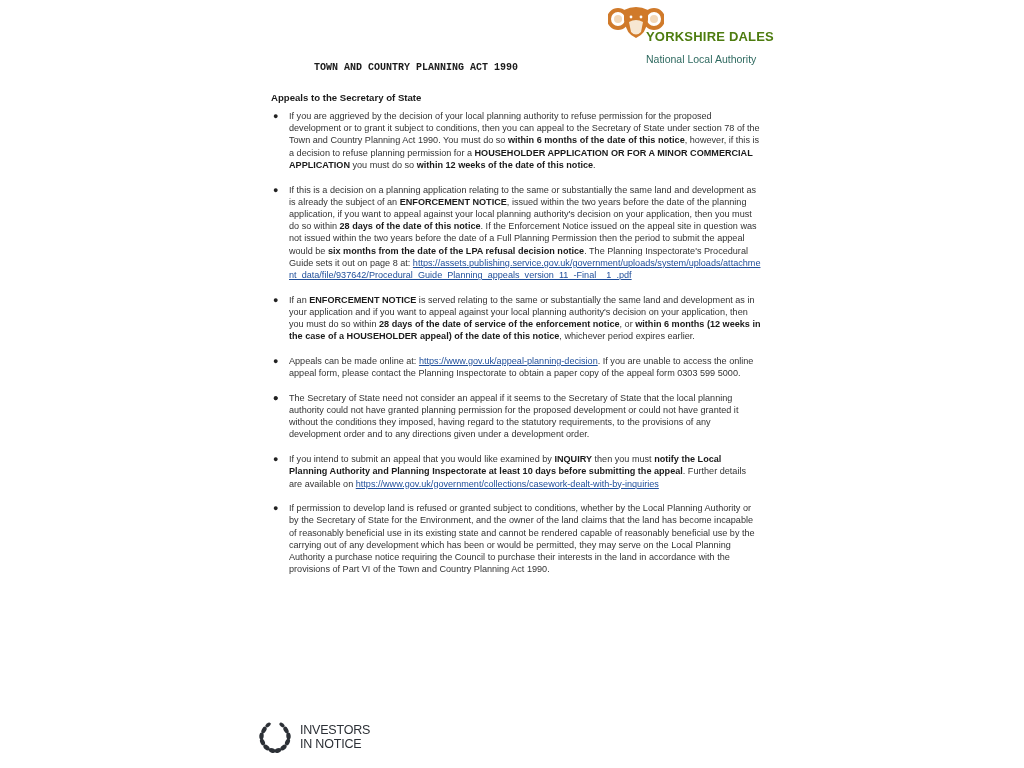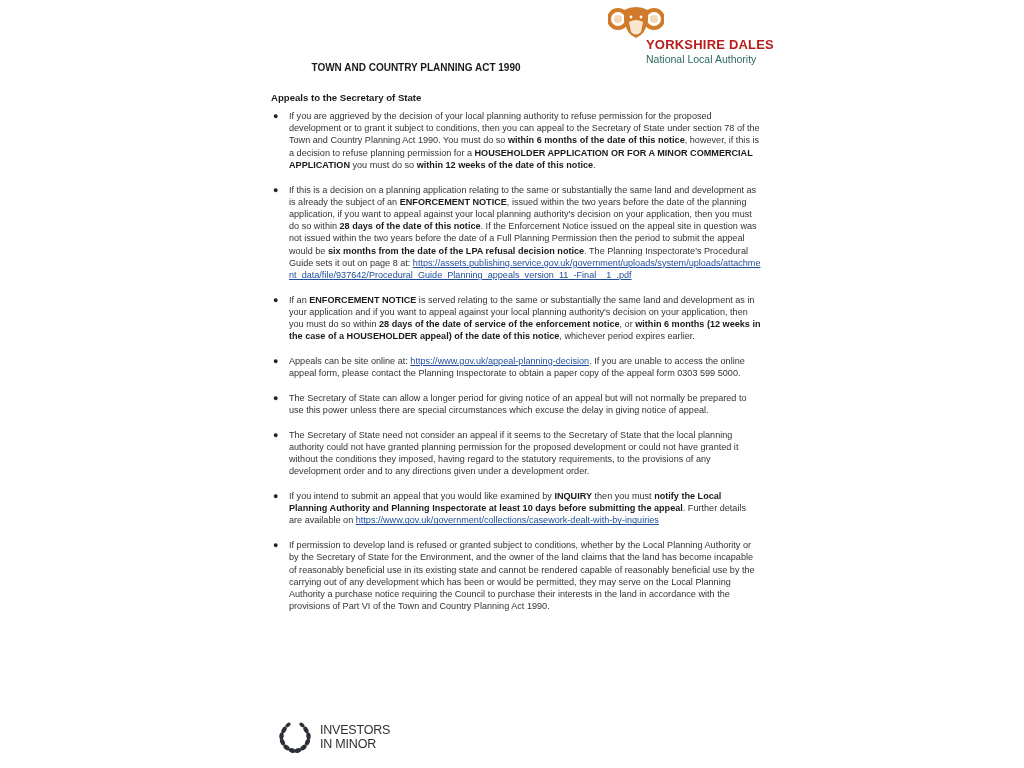--- a/index.html
+++ b/index.html
@@ -3,40 +3,40 @@
 <meta charset="utf-8">
 <style>
   html, body { margin: 0; padding: 0; }
   body {
     width: 1024px; height: 768px; background: #ffffff; overflow: hidden;
     position: relative; font-family: "Liberation Sans", sans-serif; color: #222;
   }
   .logo-ydnpa { position: absolute; left: 608px; top: 4px; width: 160px; height: 60px; }
   .ram { position: absolute; left: 0; top: 0; width: 56px; height: 36px; }
   .ydnpa-name {
-    position: absolute; left: 38px; top: 33px; font-weight: bold; font-size: 13px;
-    color: #b91c1c; letter-spacing: 0.2px; white-space: nowrap;
+    position: absolute; left: 38px; top: 25px; font-weight: bold; font-size: 13px;
+    color: #4d7c0f; letter-spacing: 0.2px; white-space: nowrap;
   }
   .ydnpa-sub {
     position: absolute; left: 38px; top: 49px; font-size: 10.5px; color: #2f6a60; white-space: nowrap;
   }
   .doc-title {
     position: absolute; left: 0; width: 836px; top: 62px; text-align: center;
-    font-weight: bold; font-size: 10px; color: #1a1a1a; padding-left: 0;
+    font-weight: bold; font-size: 10px; color: #1a1a1a; padding-left: 0; font-family: Liberation Mono, monospace;
   }
   .doc-title span { margin-left: 0; position: relative; left: -2px; }
   .section-heading {
     position: absolute; left: 271px; top: 92px; font-weight: bold; font-size: 9.6px; color: #1a1a1a;
   }
   .items { position: absolute; left: 271px; top: 110px; width: 490px; margin: 0; padding: 0; list-style: none; }
   .item { position: relative; padding-left: 18px; font-size: 9.1px; line-height: 12.2px; color: #333; margin-bottom: 12.5px; }
   .bullet { position: absolute; left: 2px; top: 0; font-size: 9px; color: #222; }
   .item b { color: #1a1a1a; }
   .item a { color: #1f4e9a; text-decoration: underline; word-break: break-all; }
-  .logo-iip { position: absolute; left: 278px; top: 720px; width: 140px; height: 36px; }
+  .logo-iip { position: absolute; left: 258px; top: 720px; width: 140px; height: 36px; }
   .wreath { position: absolute; left: 0; top: 0; width: 34px; height: 34px; }
   .iip-text {
     position: absolute; left: 42px; top: 3px; font-size: 12.5px; line-height: 14px; color: #2c3036; letter-spacing: -0.2px;
   }
 </style>
 </head>
 <body>
 
 <div class="logo-ydnpa">
   <svg class="ram" viewBox="0 0 56 36">
@@ -56,22 +56,22 @@
 <div class="doc-title">
   <span>TOWN AND COUNTRY PLANNING ACT 1990</span>
 </div>
 
 <div class="section-heading">Appeals to the Secretary of State</div>
 
 <ul class="items" id="items">
     <li class="item"><span class="bullet">●</span><span>If you are aggrieved by the decision of your local planning authority to refuse permission for the proposed development or to grant it subject to conditions, then you can appeal to the Secretary of State under section 78 of the Town and Country Planning Act 1990. You must do so </span><b>within 6 months of the date of this notice</b><span>, however, if this is a decision to refuse planning permission for a </span><b>HOUSEHOLDER APPLICATION OR FOR A MINOR COMMERCIAL APPLICATION</b><span> you must do so </span><b>within 12 weeks of the date of this notice</b><span>.</span></li>
     <li class="item"><span class="bullet">●</span><span>If this is a decision on a planning application relating to the same or substantially the same land and development as is already the subject of an </span><b>ENFORCEMENT NOTICE</b><span>, issued within the two years before the date of the planning application, if you want to appeal against your local planning authority's decision on your application, then you must do so within </span><b>28 days of the date of this notice</b><span>. If the Enforcement Notice issued on the appeal site in question was not issued within the two years before the date of a Full Planning Permission then the period to submit the appeal would be </span><b>six months from the date of the LPA refusal decision notice</b><span>. The Planning Inspectorate's Procedural Guide sets it out on page 8 at: </span><a href="#">https://assets.publishing.service.gov.uk/government/uploads/system/uploads/attachment_data/file/937642/Procedural_Guide_Planning_appeals_version_11_-Final__1_.pdf</a></li>
     <li class="item"><span class="bullet">●</span><span>If an </span><b>ENFORCEMENT NOTICE</b><span> is served relating to the same or substantially the same land and development as in your application and if you want to appeal against your local planning authority's decision on your application, then you must do so within </span><b>28 days of the date of service of the enforcement notice</b><span>, or </span><b>within 6 months (12 weeks in the case of a HOUSEHOLDER appeal) of the date of this notice</b><span>, whichever period expires earlier.</span></li>
-    <li class="item"><span class="bullet">●</span><span>Appeals can be site online at: </span><a href="#">https://www.gov.uk/appeal-planning-decision</a><span>. If you are unable to access the online appeal form, please contact the Planning Inspectorate to obtain a paper copy of the appeal form 0303 599 5000.</span></li>
-    <li class="item"><span class="bullet">●</span><span>The Secretary of State can allow a longer period for giving notice of an appeal but will not normally be prepared to use this power unless there are special circumstances which excuse the delay in giving notice of appeal.</span></li>
+    <li class="item"><span class="bullet">●</span><span>Appeals can be made online at: </span><a href="#">https://www.gov.uk/appeal-planning-decision</a><span>. If you are unable to access the online appeal form, please contact the Planning Inspectorate to obtain a paper copy of the appeal form 0303 599 5000.</span></li>
+    <li class="item"><span class="bullet">●</span></li>
     <li class="item"><span class="bullet">●</span><span>The Secretary of State need not consider an appeal if it seems to the Secretary of State that the local planning authority could not have granted planning permission for the proposed development or could not have granted it without the conditions they imposed, having regard to the statutory requirements, to the provisions of any development order and to any directions given under a development order.</span></li>
     <li class="item"><span class="bullet">●</span><span>If you intend to submit an appeal that you would like examined by </span><b>INQUIRY</b><span> then you must </span><b>notify the Local Planning Authority and Planning Inspectorate at least 10 days before submitting the appeal</b><span>. Further details are available on </span><a href="#">https://www.gov.uk/government/collections/casework-dealt-with-by-inquiries</a></li>
     <li class="item"><span class="bullet">●</span><span>If permission to develop land is refused or granted subject to conditions, whether by the Local Planning Authority or by the Secretary of State for the Environment, and the owner of the land claims that the land has become incapable of reasonably beneficial use in its existing state and cannot be rendered capable of reasonably beneficial use by the carrying out of any development which has been or would be permitted, they may serve on the Local Planning Authority a purchase notice requiring the Council to purchase their interests in the land in accordance with the provisions of Part VI of the Town and Country Planning Act 1990.</span></li>
   </ul>
 
 <div class="logo-iip">
   <svg class="wreath" viewBox="0 0 34 34">
     <g fill="#2c3036">
       <ellipse cx="6" cy="10" rx="2.2" ry="3.6" transform="rotate(30 6 10)"></ellipse>
       <ellipse cx="3.5" cy="16" rx="2.2" ry="3.6" transform="rotate(5 3.5 16)"></ellipse>
@@ -82,15 +82,15 @@
       <ellipse cx="30.5" cy="16" rx="2.2" ry="3.6" transform="rotate(-5 30.5 16)"></ellipse>
       <ellipse cx="29.5" cy="22" rx="2.2" ry="3.6" transform="rotate(25 29.5 22)"></ellipse>
       <ellipse cx="25.5" cy="27.5" rx="2.2" ry="3.6" transform="rotate(50 25.5 27.5)"></ellipse>
       <ellipse cx="20" cy="30.5" rx="2.2" ry="3.4" transform="rotate(75 20 30.5)"></ellipse>
       <ellipse cx="10" cy="5" rx="1.8" ry="3" transform="rotate(55 10 5)"></ellipse>
       <ellipse cx="24" cy="5" rx="1.8" ry="3" transform="rotate(-55 24 5)"></ellipse>
     </g>
   </svg>
   <div class="iip-text">
     <div>INVESTORS</div>
-    <div>IN MINOR</div>
+    <div>IN NOTICE</div>
   </div>
 </div>
 
 </body></html>

